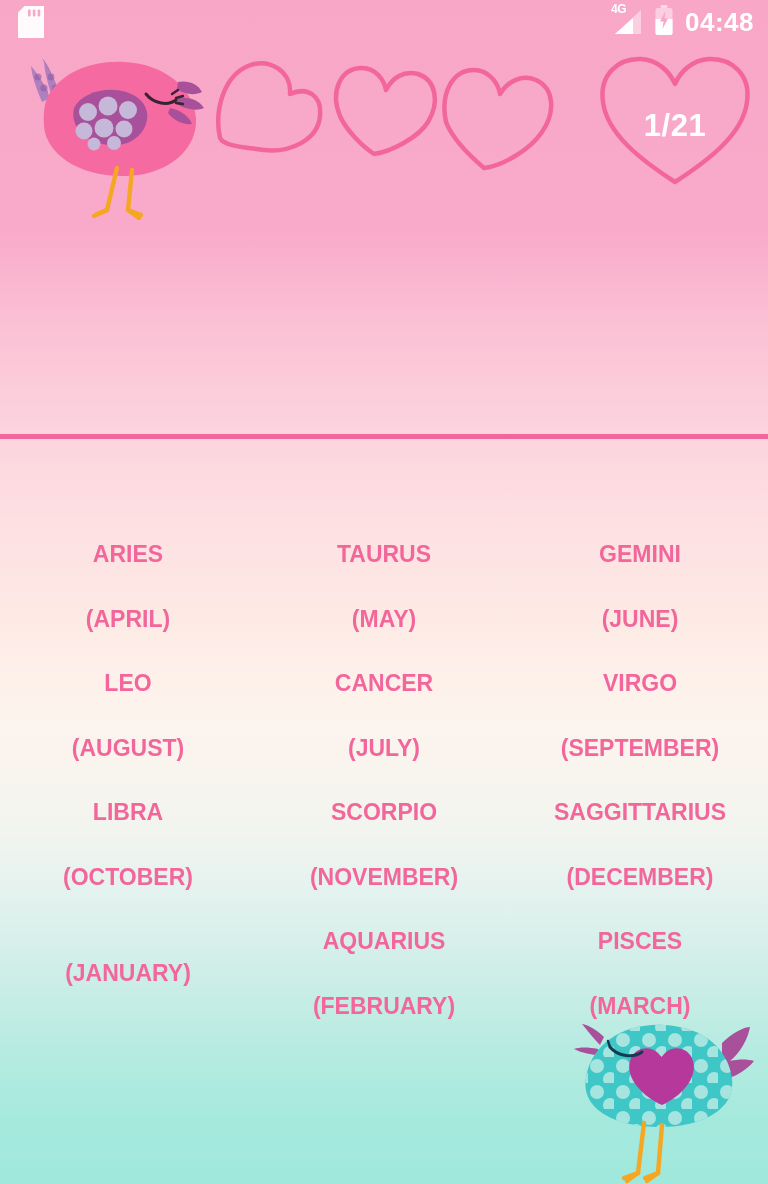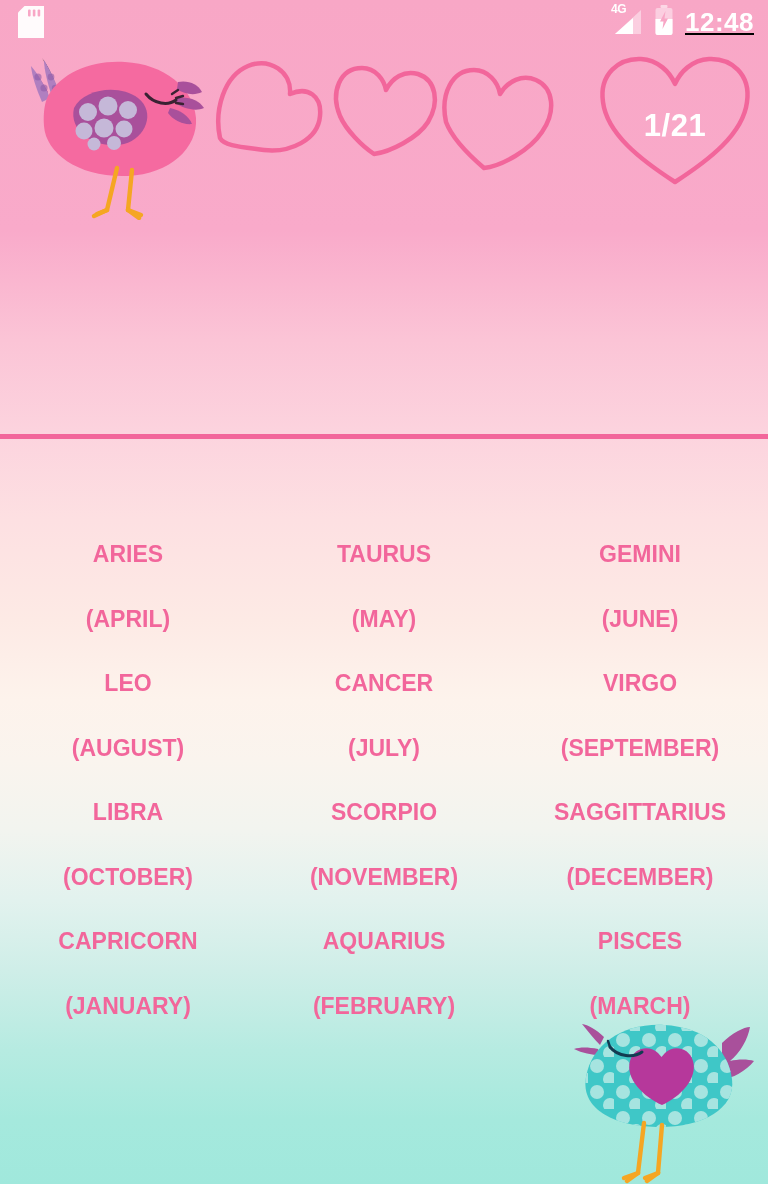--- a/index.html
+++ b/index.html
@@ -39,21 +39,21 @@
     top: 0; left: 0;
     width: 768px;
     height: 44px;
     display: flex;
     align-items: center;
     justify-content: space-between;
     padding: 0 14px 0 18px;
     z-index: 40;
   }
   .sb-left { display: flex; align-items: center; }
-  .sb-right { display: flex; align-items: center; gap: 9px; text-decoration: underline; }
+  .sb-right { display: flex; align-items: center; gap: 9px; }
 
   .sd-icon { display: block; }
   .signal-wrap { position: relative; display: flex; align-items: flex-end; }
   .net-label {
     position: absolute;
     top: -4px; left: 0;
     font-size: 12px;
     font-weight: bold;
     color: #ffffff;
     letter-spacing: -0.3px;
@@ -206,21 +206,21 @@
 
       <span>
         <svg width="20" height="30" viewBox="0 0 20 30">
           <rect x="6.5" y="0" width="7" height="3" rx="1" fill="#ffffff" opacity="0.55"></rect>
           <rect x="1.5" y="3" width="17" height="27" rx="2" fill="#ffffff" opacity="0.45"></rect>
           <path d="M1.5 14 H18.5 V28 a2 2 0 0 1 -2 2 H3.5 a2 2 0 0 1 -2 -2 Z" fill="#ffffff"></path>
           <path d="M11.5 6 L6 16.5 H9.5 L8.5 24 L14 13.5 H10.5 Z" fill="#f8a7c6"></path>
         </svg>
       </span>
 
-      <span class="clock">12:48</span>
+      <span class="clock">04:48</span>
     </div>
   </div>
 
   <div id="header">
 
     <div id="bird-top">
       <svg width="200" height="170" viewBox="0 0 200 170">
         <defs>
           <clipPath id="bodyClipA">
             <ellipse cx="103" cy="68" rx="77" ry="56"></ellipse>
@@ -337,21 +337,20 @@
     <div class="answer">
       <span class="a-sign">SCORPIO</span>
       <span class="a-month">(NOVEMBER)</span>
     </div>
     <div class="answer">
       <span class="a-sign">SAGGITTARIUS</span>
       <span class="a-month">(DECEMBER)</span>
     </div>
 
     <div class="answer">
-      <span class="a-sign">CAPRICORN</span>
       <span class="a-month">(JANUARY)</span>
     </div>
     <div class="answer">
       <span class="a-sign">AQUARIUS</span>
       <span class="a-month">(FEBRUARY)</span>
     </div>
     <div class="answer">
       <span class="a-sign">PISCES</span>
       <span class="a-month">(MARCH)</span>
     </div>

